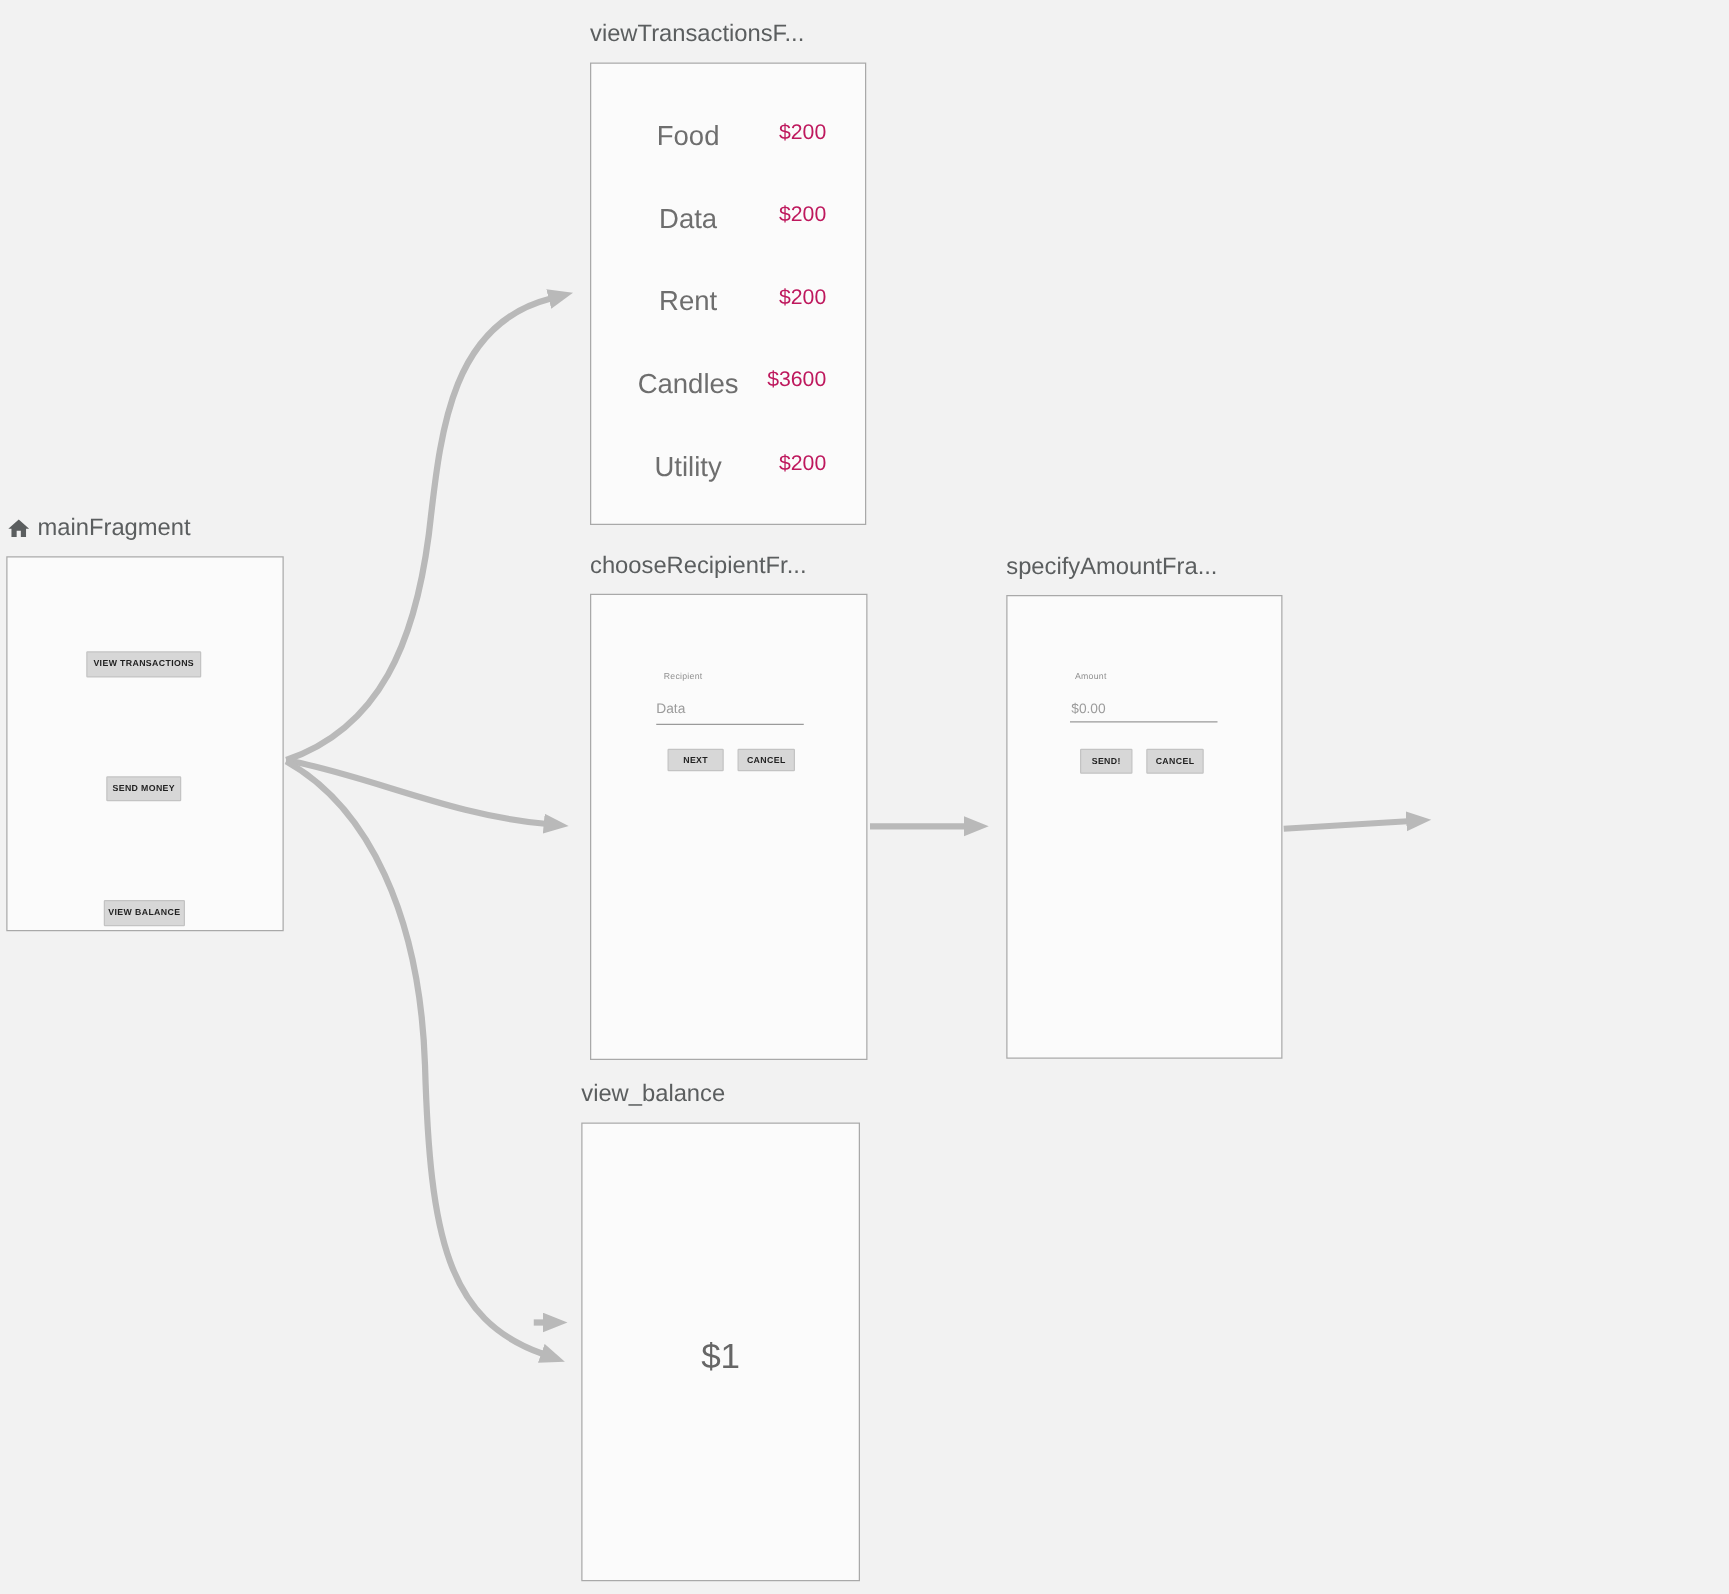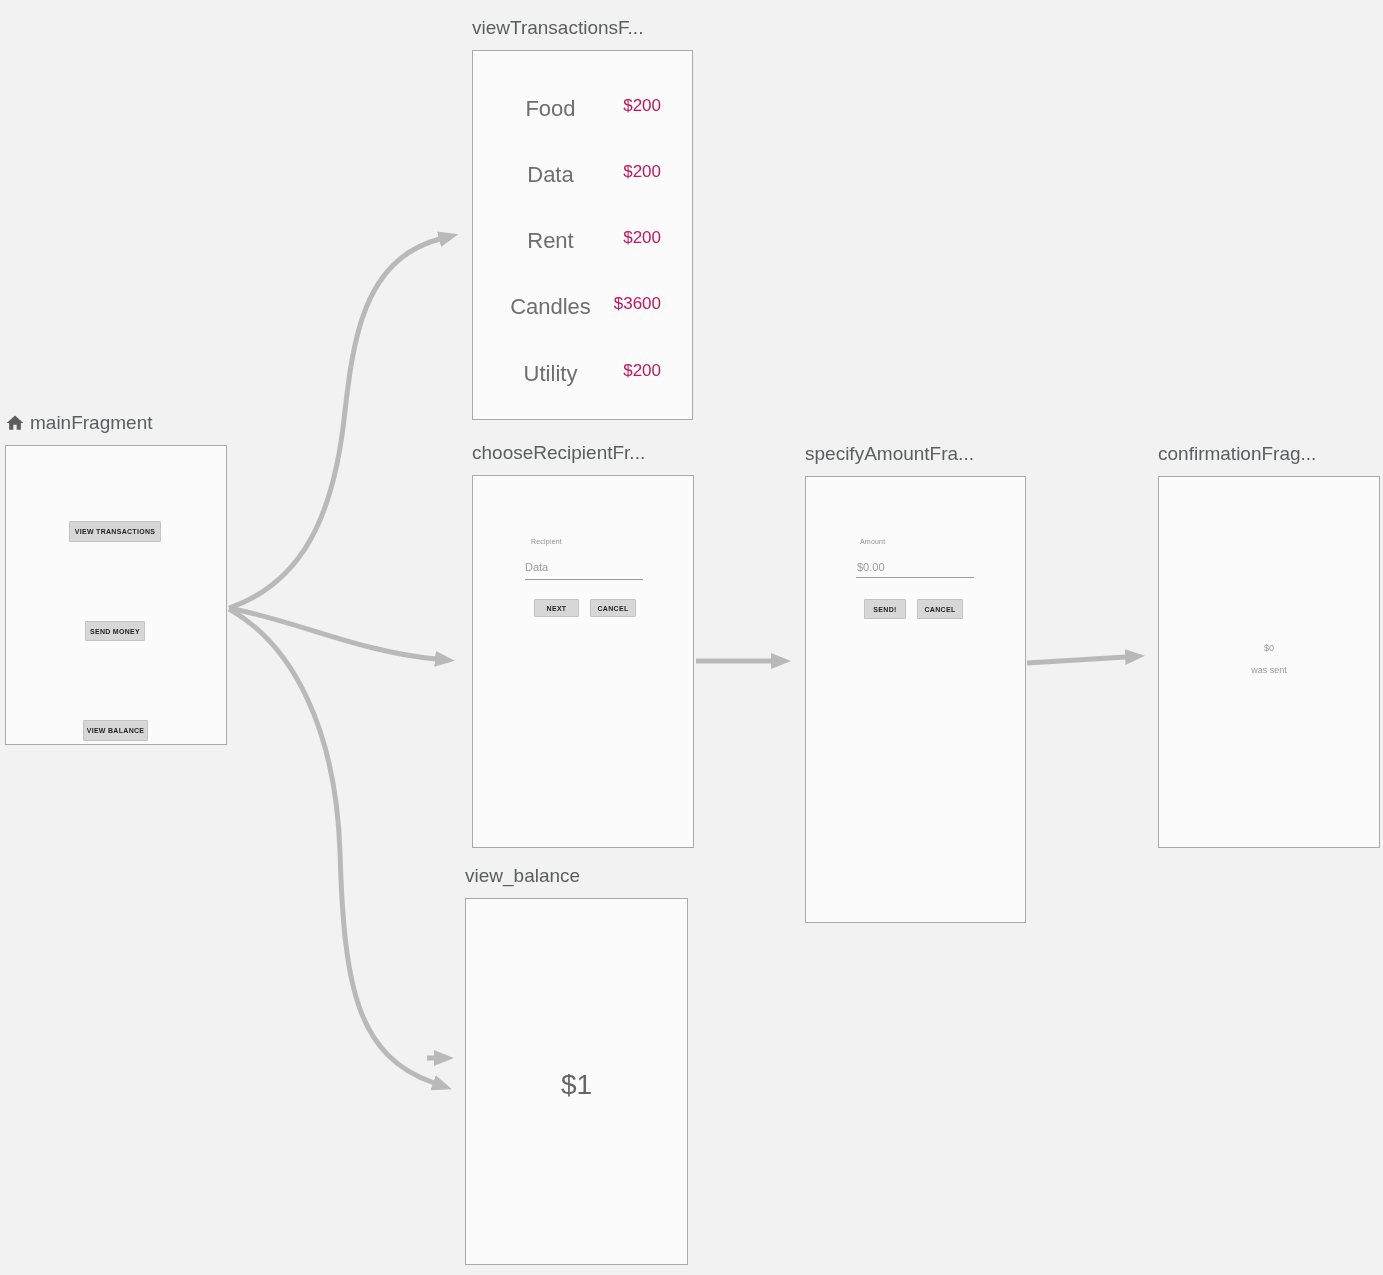--- a/index.html
+++ b/index.html
@@ -141,42 +141,33 @@
     </div>
     <div class="card">
       <span class="field-label" style="left:58px; top:62px;">Recipient</span>
       <span class="field-placeholder" style="left:52px; top:85px;">Data</span>
       <div class="field-underline" style="left:52px; top:103px; width:118px;"></div>
       <div class="btn" style="left:61px; top:123px; width:45px; height:18px;">NEXT</div>
       <div class="btn" style="left:117px; top:123px; width:46px; height:18px;">CANCEL</div>
     </div>
   </div>
 
-  <div class="fragment" style="left:805px; top:476px; width:221px; height:447px;">
+  <div class="fragment" style="left:805px; top:476px; width:221px; height:371px;">
     <div class="frag-header">
       <span>specifyAmountFra...</span>
     </div>
     <div class="card">
       <span class="field-label" style="left:54px; top:61px;">Amount</span>
       <span class="field-placeholder" style="left:51px; top:84px;">$0.00</span>
       <div class="field-underline" style="left:50px; top:100px; width:118px;"></div>
       <div class="btn" style="left:58px; top:122px; width:42px; height:20px;">SEND!</div>
       <div class="btn" style="left:111px; top:122px; width:46px; height:20px;">CANCEL</div>
     </div>
   </div>
 
-  <div class="fragment" style="left:1158px; top:476px; width:222px; height:372px;">
-    <div class="frag-header">
-      <span>confirmationFrag...</span>
-    </div>
-    <div class="card">
-      <div class="conf-amount" style="top:166px;">$0</div>
-      <div class="conf-msg" style="top:188px;">was sent</div>
-    </div>
-  </div>
 
   <div class="fragment" style="left:465px; top:898px; width:223px; height:367px;">
     <div class="frag-header">
       <span>view_balance</span>
     </div>
     <div class="card">
       <div class="balance-value">$1</div>
     </div>
   </div>
 

